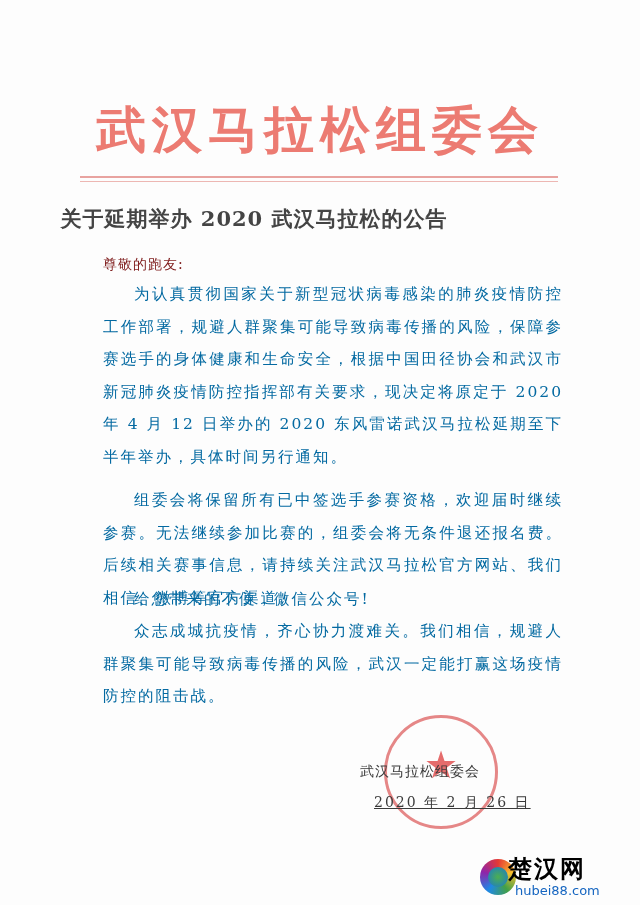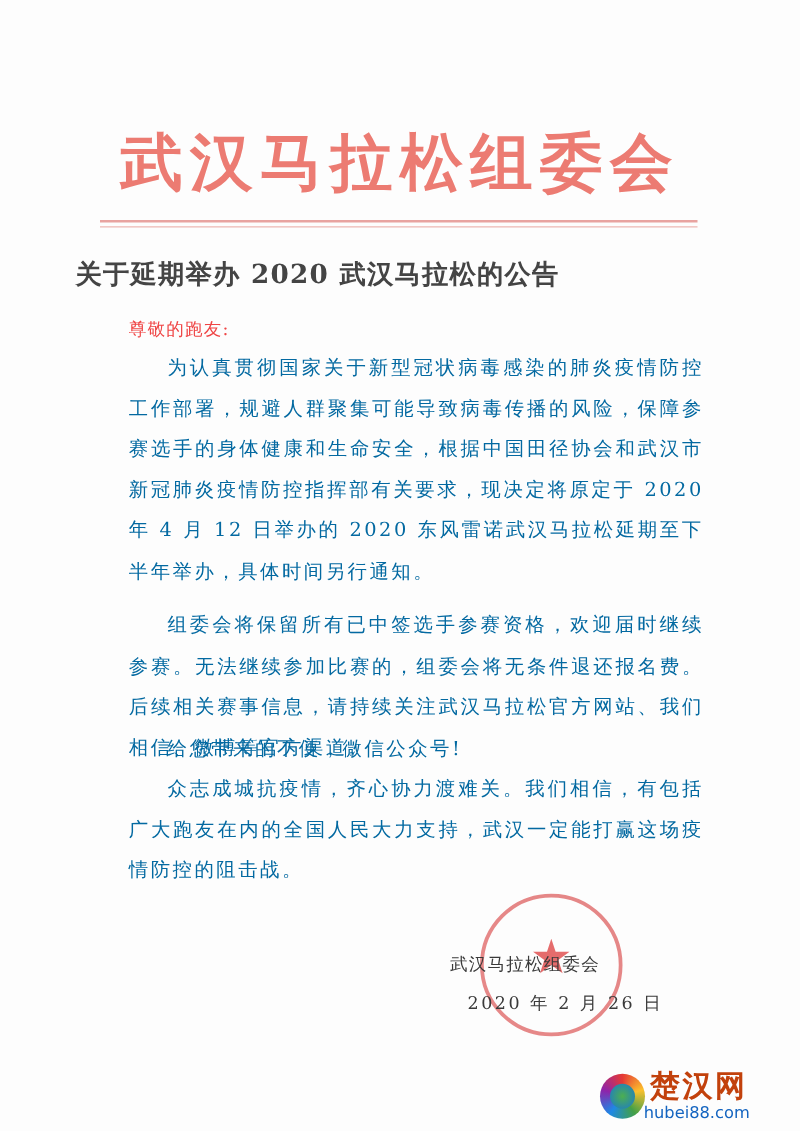--- a/index.html
+++ b/index.html
@@ -18,73 +18,73 @@
     border-top: 2px solid #e8a3a0; border-bottom: 1px solid #edb7b3;
   }
   .doc-title {
     position: absolute; left: 0; top: 205px; width: 508px; text-align: center;
     font-size: 21px; font-weight: bold; color: #444; letter-spacing: 1px;
   }
   .body-text {
     position: absolute; left: 103px; width: 460px; font-size: 15.5px; line-height: 32.5px; color: #0369a1;
     letter-spacing: 2px; text-align: justify;
   }
-  .salutation { top: 248px; font-size: 14px; color: #ef4444; letter-spacing: 1px; }
+  .salutation { top: 248px; font-size: 14px; color: #7f1d1d; letter-spacing: 1px; }
   .para { margin: 0; text-indent: 2em; }
   .p1 { top: 278px; }
   .p2 { top: 484px; }
   .p3 { top: 583px; }
   .p4 { top: 615px; }
   .signature {
     position: absolute; left: 360px; top: 763px; font-size: 14px; color: #3a3a3a; letter-spacing: 1px;
   }
   .sig-date {
-    position: absolute; left: 374px; top: 794px; font-size: 14px; color: #3a3a3a; letter-spacing: 2px;
+    position: absolute; left: 374px; top: 794px; font-size: 14px; color: #3a3a3a; letter-spacing: 2px; text-decoration: underline;
   }
   .seal {
     position: absolute; left: 384px; top: 715px; width: 108px; height: 108px;
     border: 3px solid #e06a6a; border-radius: 50%; opacity: 0.8;
   }
   .seal-star {
     position: absolute; left: 37px; top: 28px; font-size: 38px; color: #e04848; line-height: 1;
   }
   .watermark {
     position: absolute; left: 480px; top: 855px; width: 160px; height: 50px;
   }
   .wm-logo {
     position: absolute; left: 0; top: 4px; width: 36px; height: 36px; border-radius: 50%;
     background: conic-gradient(#e53935, #fbc02d, #43a047, #1e88e5, #8e24aa, #e53935);
   }
   .wm-logo-inner {
     position: absolute; left: 8px; top: 8px; width: 20px; height: 20px; border-radius: 50%;
     background: radial-gradient(circle, #4caf50 0%, #1976d2 100%);
   }
   .wm-name {
-    position: absolute; left: 40px; top: 0; font-family: "DejaVu Sans", "Liberation Sans", sans-serif;
-    font-weight: bold; font-size: 24px; color: #c2410c; letter-spacing: 2px; line-height: 28px;
+    position: absolute; left: 28px; top: 0; font-family: "DejaVu Sans", "Liberation Sans", sans-serif;
+    font-weight: bold; font-size: 24px; color: #000000; letter-spacing: 2px; line-height: 28px;
   }
   .wm-url {
     position: absolute; left: 35px; top: 28px; font-family: "DejaVu Sans", "Liberation Sans", sans-serif;
     font-size: 13px; color: #1565c0; line-height: 16px;
   }
 </style>
 </head>
 <body>
 
 <div class="org-header">武汉马拉松组委会</div>
 <div class="header-rule" style="left:80px;width:478px;"></div>
 
 <div class="doc-title">关于延期举办 2020 武汉马拉松的公告</div>
 
 <div class="body-text salutation">尊敬的跑友:</div>
 
 <p class="body-text para p1">为认真贯彻国家关于新型冠状病毒感染的肺炎疫情防控工作部署，规避人群聚集可能导致病毒传播的风险，保障参赛选手的身体健康和生命安全，根据中国田径协会和武汉市新冠肺炎疫情防控指挥部有关要求，现决定将原定于 2020 年 4 月 12 日举办的 2020 东风雷诺武汉马拉松延期至下半年举办，具体时间另行通知。</p>
 <p class="body-text para p2">组委会将保留所有已中签选手参赛资格，欢迎届时继续参赛。无法继续参加比赛的，组委会将无条件退还报名费。后续相关赛事信息，请持续关注武汉马拉松官方网站、我们相信、微博等官方渠道。</p>
 <p class="body-text para p3">给您带来的不便，微信公众号!</p>
-<p class="body-text para p4">众志成城抗疫情，齐心协力渡难关。我们相信，有包括广大跑友在内的全国人民大力支持，武汉一定能打赢这场疫情防控的阻击战。</p>
+<p class="body-text para p4">众志成城抗疫情，齐心协力渡难关。我们相信，规避人群聚集可能导致病毒传播的风险，武汉一定能打赢这场疫情防控的阻击战。</p>
 
 <div class="seal">
   <span class="seal-star">★</span>
 </div>
 
 <div class="signature">武汉马拉松组委会</div>
 <div class="sig-date">2020 年 2 月 26 日</div>
 
 <div class="watermark">
   <div class="wm-logo">

